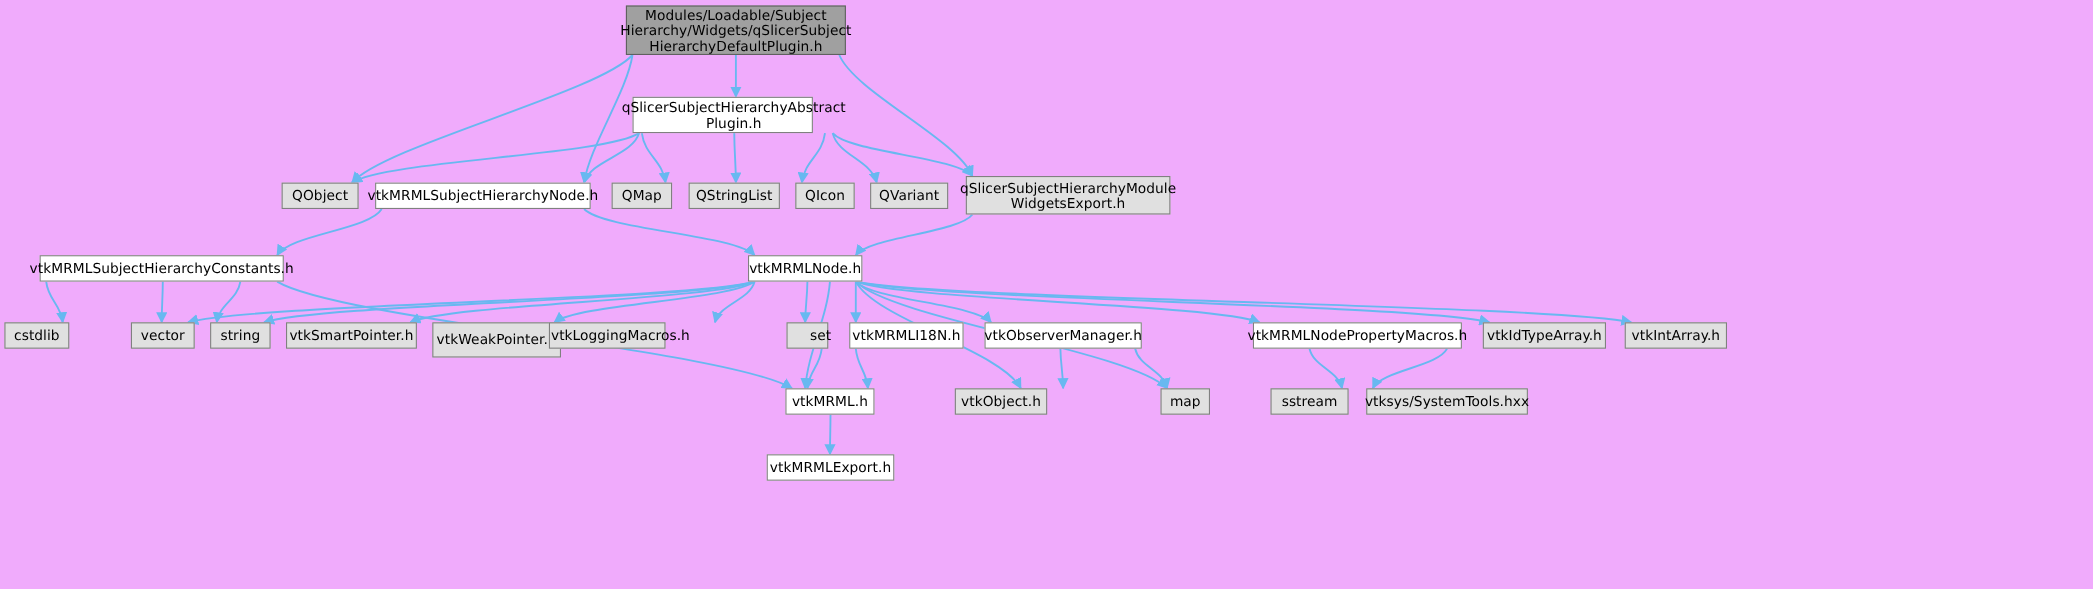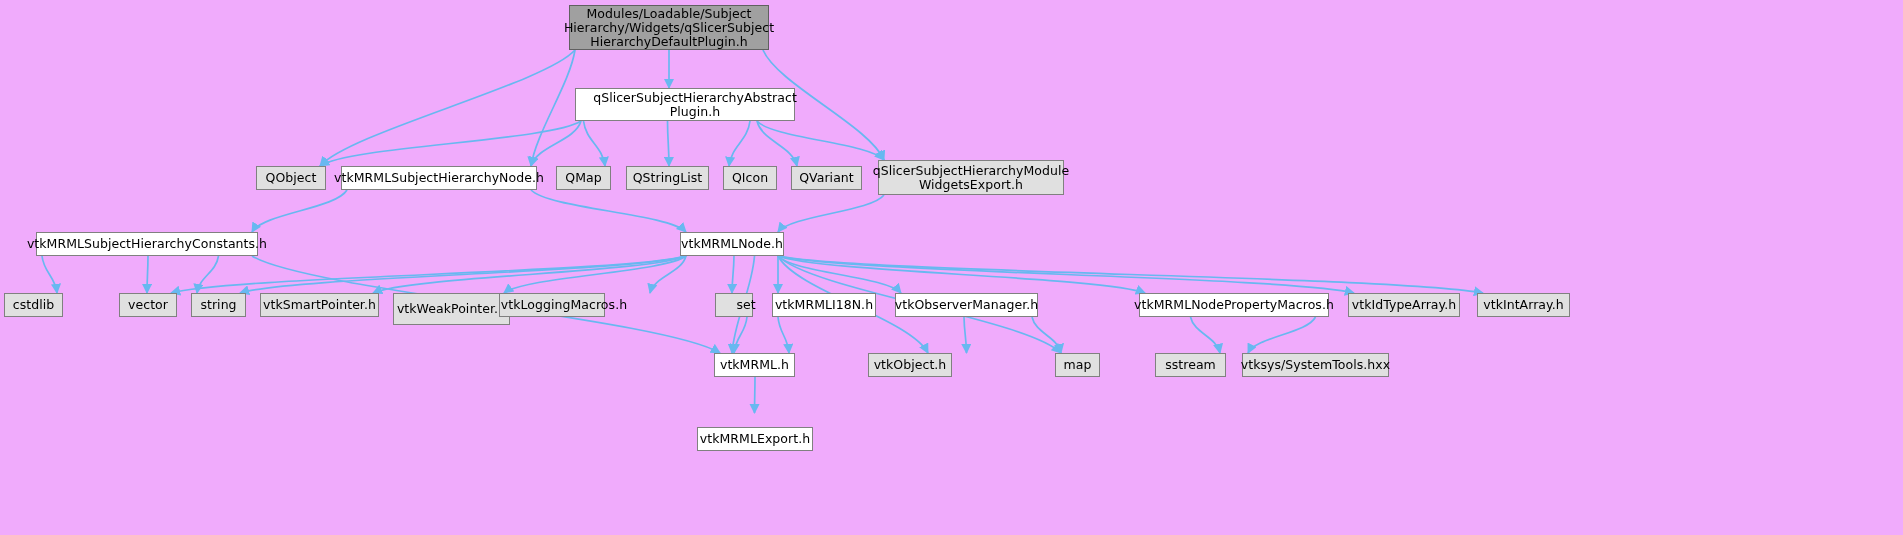--- a/index.html
+++ b/index.html
@@ -86,21 +86,21 @@
         <path d="M 1190.5 317 C 1194.04 333.2 1216.46 336.8 1220 353" fill="none" stroke="#68b8f0" stroke-width="1.7" marker-end="url(#arrow)"></path>
         <path d="M 1315.5 317 C 1307.4 333.2 1256.1 336.8 1248 353" fill="none" stroke="#68b8f0" stroke-width="1.7" marker-end="url(#arrow)"></path>
         <path d="M 747 317 C 745.44 333.2 735.56 336.8 734 353" fill="none" stroke="#68b8f0" stroke-width="1.7" marker-end="url(#arrow)"></path>
         <path d="M 755 377 C 754.94 393.2 754.56 396.8 754.5 413" fill="none" stroke="#68b8f0" stroke-width="1.7" marker-end="url(#arrow)"></path>
       </g>
   </svg>
   <div id="node-layer">
       <div class="node root" style="left: 569px; top: 5px; width: 200px; height: 45px;">Modules/Loadable/Subject
 Hierarchy/Widgets/qSlicerSubject
 HierarchyDefaultPlugin.h</div>
-      <div class="node " style="left: 575px; top: 88px; width: 220px; height: 33px; padding-left: 24px;">qSlicerSubjectHierarchyAbstract
+      <div class="node " style="left: 575px; top: 88px; width: 164px; height: 33px; padding-left: 24px;">qSlicerSubjectHierarchyAbstract
 Plugin.h</div>
       <div class="node sys" style="left: 256px; top: 166px; width: 70px; height: 24px;">QObject</div>
       <div class="node " style="left: 341px; top: 166px; width: 196px; height: 24px;">vtkMRMLSubjectHierarchyNode.h</div>
       <div class="node sys" style="left: 556px; top: 166px; width: 55px; height: 24px;">QMap</div>
       <div class="node sys" style="left: 626px; top: 166px; width: 83px; height: 24px;">QStringList</div>
       <div class="node sys" style="left: 723px; top: 166px; width: 54px; height: 24px;">QIcon</div>
       <div class="node sys" style="left: 791px; top: 166px; width: 71px; height: 24px;">QVariant</div>
       <div class="node export" style="left: 878px; top: 160px; width: 186px; height: 35px;">qSlicerSubjectHierarchyModule
 WidgetsExport.h</div>
       <div class="node " style="left: 36px; top: 232px; width: 222px; height: 24px;">vtkMRMLSubjectHierarchyConstants.h</div>
@@ -115,15 +115,15 @@
       <div class="node " style="left: 772px; top: 293px; width: 104px; height: 24px;">vtkMRMLI18N.h</div>
       <div class="node " style="left: 895px; top: 293px; width: 143px; height: 24px;">vtkObserverManager.h</div>
       <div class="node " style="left: 1139px; top: 293px; width: 190px; height: 24px;">vtkMRMLNodePropertyMacros.h</div>
       <div class="node sys" style="left: 1348px; top: 293px; width: 112px; height: 24px;">vtkIdTypeArray.h</div>
       <div class="node sys" style="left: 1477px; top: 293px; width: 93px; height: 24px;">vtkIntArray.h</div>
       <div class="node " style="left: 714px; top: 353px; width: 81px; height: 24px;">vtkMRML.h</div>
       <div class="node sys" style="left: 868px; top: 353px; width: 84px; height: 24px;">vtkObject.h</div>
       <div class="node sys" style="left: 1055px; top: 353px; width: 45px; height: 24px;">map</div>
       <div class="node sys" style="left: 1155px; top: 353px; width: 71px; height: 24px;">sstream</div>
       <div class="node sys" style="left: 1242px; top: 353px; width: 147px; height: 24px;">vtksys/SystemTools.hxx</div>
-      <div class="node " style="left: 697px; top: 413px; width: 116px; height: 24px; margin-top: 14px;">vtkMRMLExport.h</div>
+      <div class="node " style="left: 697px; top: 413px; width: 116px; height: 24px;">vtkMRMLExport.h</div>
     </div>
 </div>
 
 </body></html>

